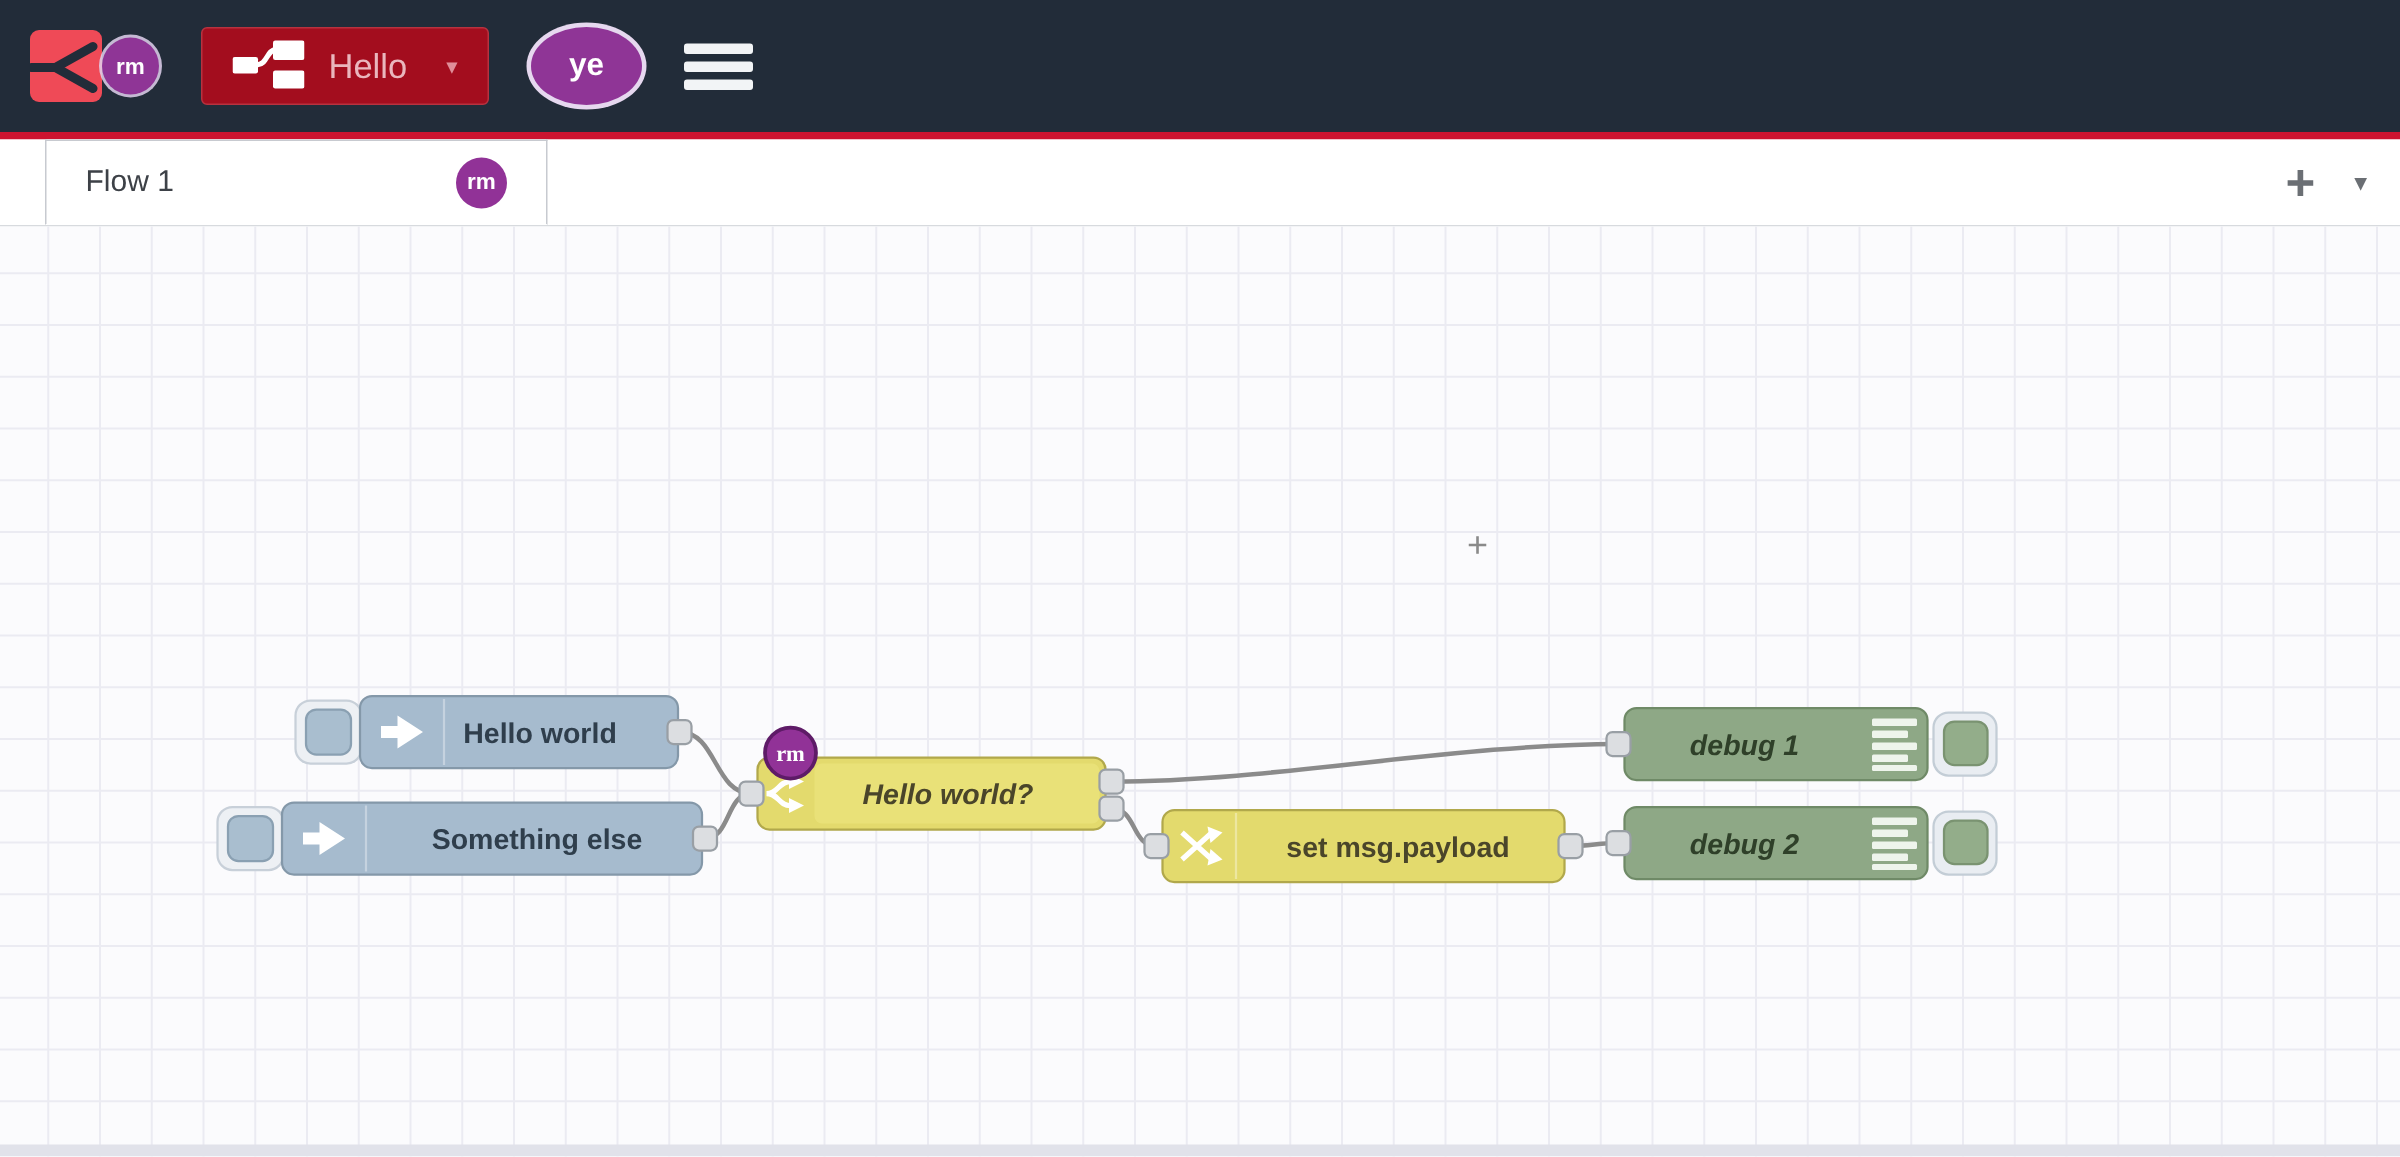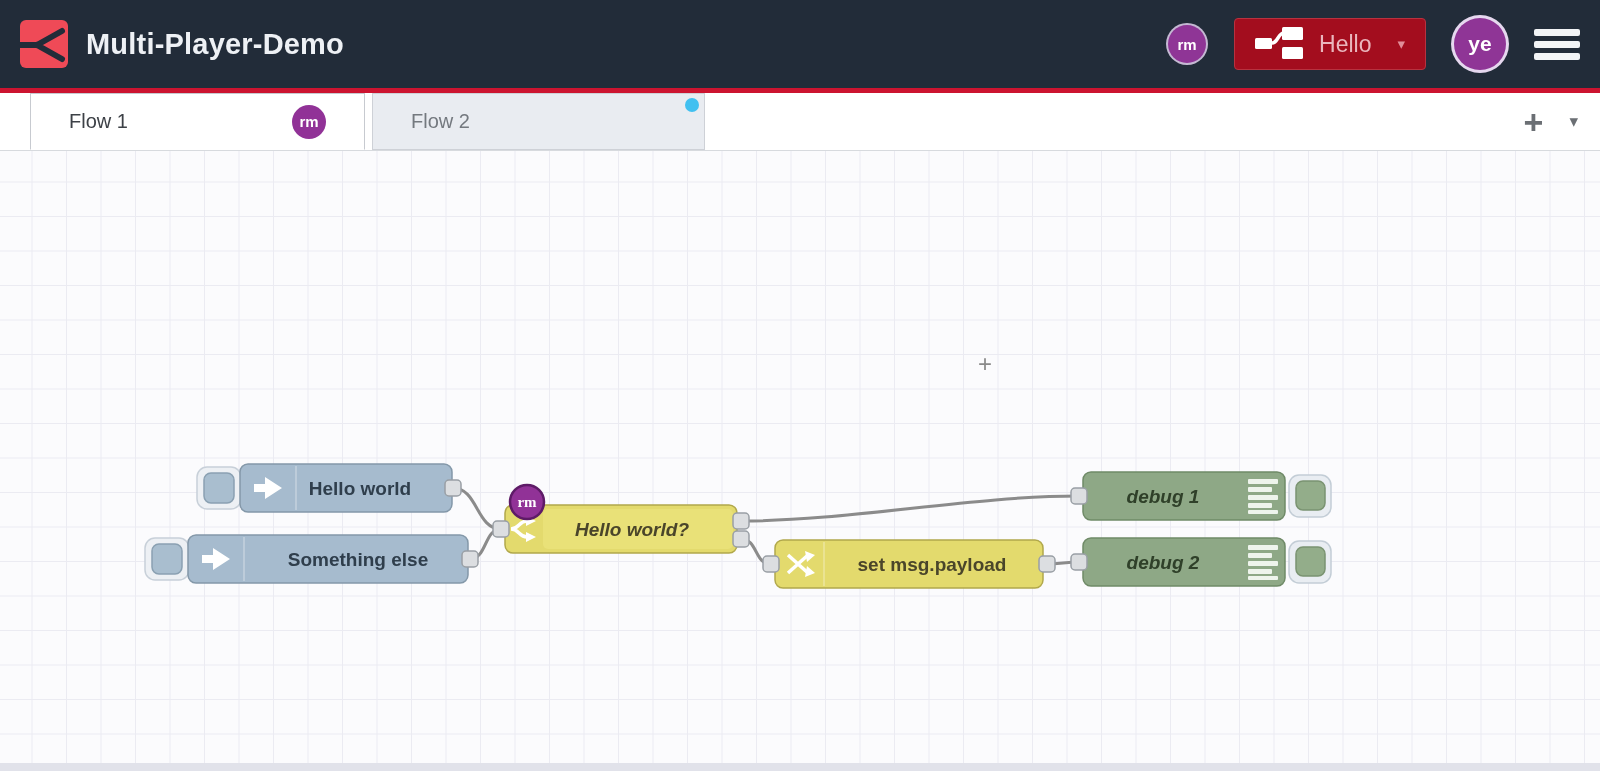--- a/index.html
+++ b/index.html
@@ -16,38 +16,38 @@
   .page-title {
     color: #eef1f5; font-size: 29px; font-weight: 700; margin-left: 18px;
     letter-spacing: 0.2px; flex: 1 1 auto;
   }
   .header-right { display: flex; align-items: center; gap: 28px; }
   .avatar {
     border-radius: 50%; background: #8f3596; color: #fff; display: flex;
     align-items: center; justify-content: center; font-weight: 600; cursor: pointer;
   }
   .avatar.sm { width: 38px; height: 38px; font-size: 15px; box-shadow: 0 0 0 2px rgba(226,210,238,0.85); }
-  .avatar.lg { width: 52px; height: 52px; font-size: 21px; box-shadow: 0 0 0 3px #e6d8ef; }
+  .avatar.lg { width: 74px; height: 52px; font-size: 21px; box-shadow: 0 0 0 3px #e6d8ef; }
   .deploy-btn {
     height: 52px; background: #a30d1e; border: 1px solid #b8323f; border-radius: 4px;
     display: flex; align-items: center; gap: 16px; padding: 0 20px 0 20px; cursor: pointer;
   }
   .deploy-label { color: #eab6bd; font-size: 23px; }
   .deploy-caret { color: #e08e99; font-size: 15px; padding-left: 10px; }
   .hamburger { width: 46px; display: flex; flex-direction: column; gap: 5px; cursor: pointer; background: none; border: none; }
   .hamburger span { display: block; height: 7px; background: #f2f4f6; border-radius: 2px; }
   .red-line { height: 5px; background: #cc1430; }
 
   
   .tabbar {
     height: 58px; background: #ffffff; border-bottom: 1px solid #d7dade;
     display: flex; align-items: stretch; position: relative;
   }
   .tab {
-    display: flex; align-items: center; padding: 0 38px; font-size: 20px; cursor: pointer;
+    display: flex; align-items: center; padding: 0 26px; font-size: 20px; cursor: pointer;
     position: relative;
   }
   .tab.active {
     margin-left: 30px; width: 335px; background: #fff;
     border: 1px solid #c7cad0; border-bottom: 1px solid #fff; color: #3d4147;
     justify-content: space-between; z-index: 2;
   }
   .tab.inactive {
     margin-left: 7px; width: 333px; background: #e9ecf1;
     border: 1px solid #ced1d7; color: #74797f;
@@ -97,21 +97,20 @@
 
 <div class="app">
 
   <header class="header">
     <div class="logo">
       <svg width="48" height="48" viewBox="0 0 48 48">
         <rect x="0" y="0" width="48" height="48" rx="6" fill="#ef4a57"></rect>
         <path d="M1 25 H17 M17 25 L42 11 M17 25 L42 39" stroke="#222c39" stroke-width="6" fill="none" stroke-linecap="round" stroke-linejoin="round"></path>
       </svg>
     </div>
-    <h1 class="page-title">Multi-Player-Demo</h1>
     <div class="header-right">
       <div class="avatar sm">rm</div>
       <button class="deploy-btn">
         <span>
           <svg width="48" height="38" viewBox="0 0 48 38">
             <rect x="0" y="14" width="17" height="11" rx="1.5" fill="#fff"></rect>
             <path d="M17 19 C23 19 23 9 29 9" stroke="#fff" stroke-width="3.5" fill="none"></path>
             <rect x="27" y="3" width="21" height="13" rx="1.5" fill="#fff"></rect>
             <rect x="27" y="23" width="21" height="12" rx="1.5" fill="#fff"></rect>
           </svg>
@@ -127,24 +126,20 @@
       </button>
     </div>
   </header>
   <div class="red-line"></div>
 
   <div class="tabbar">
     <div class="tab active">
       <span>Flow 1</span>
       <span class="tab-badge">rm</span>
     </div>
-    <div class="tab inactive">
-      <span>Flow 2</span>
-      <span class="changed-dot"></span>
-    </div>
     <div class="tab-actions">
       <button class="btn-add-flow">+</button>
       <button class="btn-tab-menu">▾</button>
     </div>
   </div>
 
   <div class="canvas">
     <svg width="1600" height="620" viewBox="0 151 1600 620">
 
       <g>

